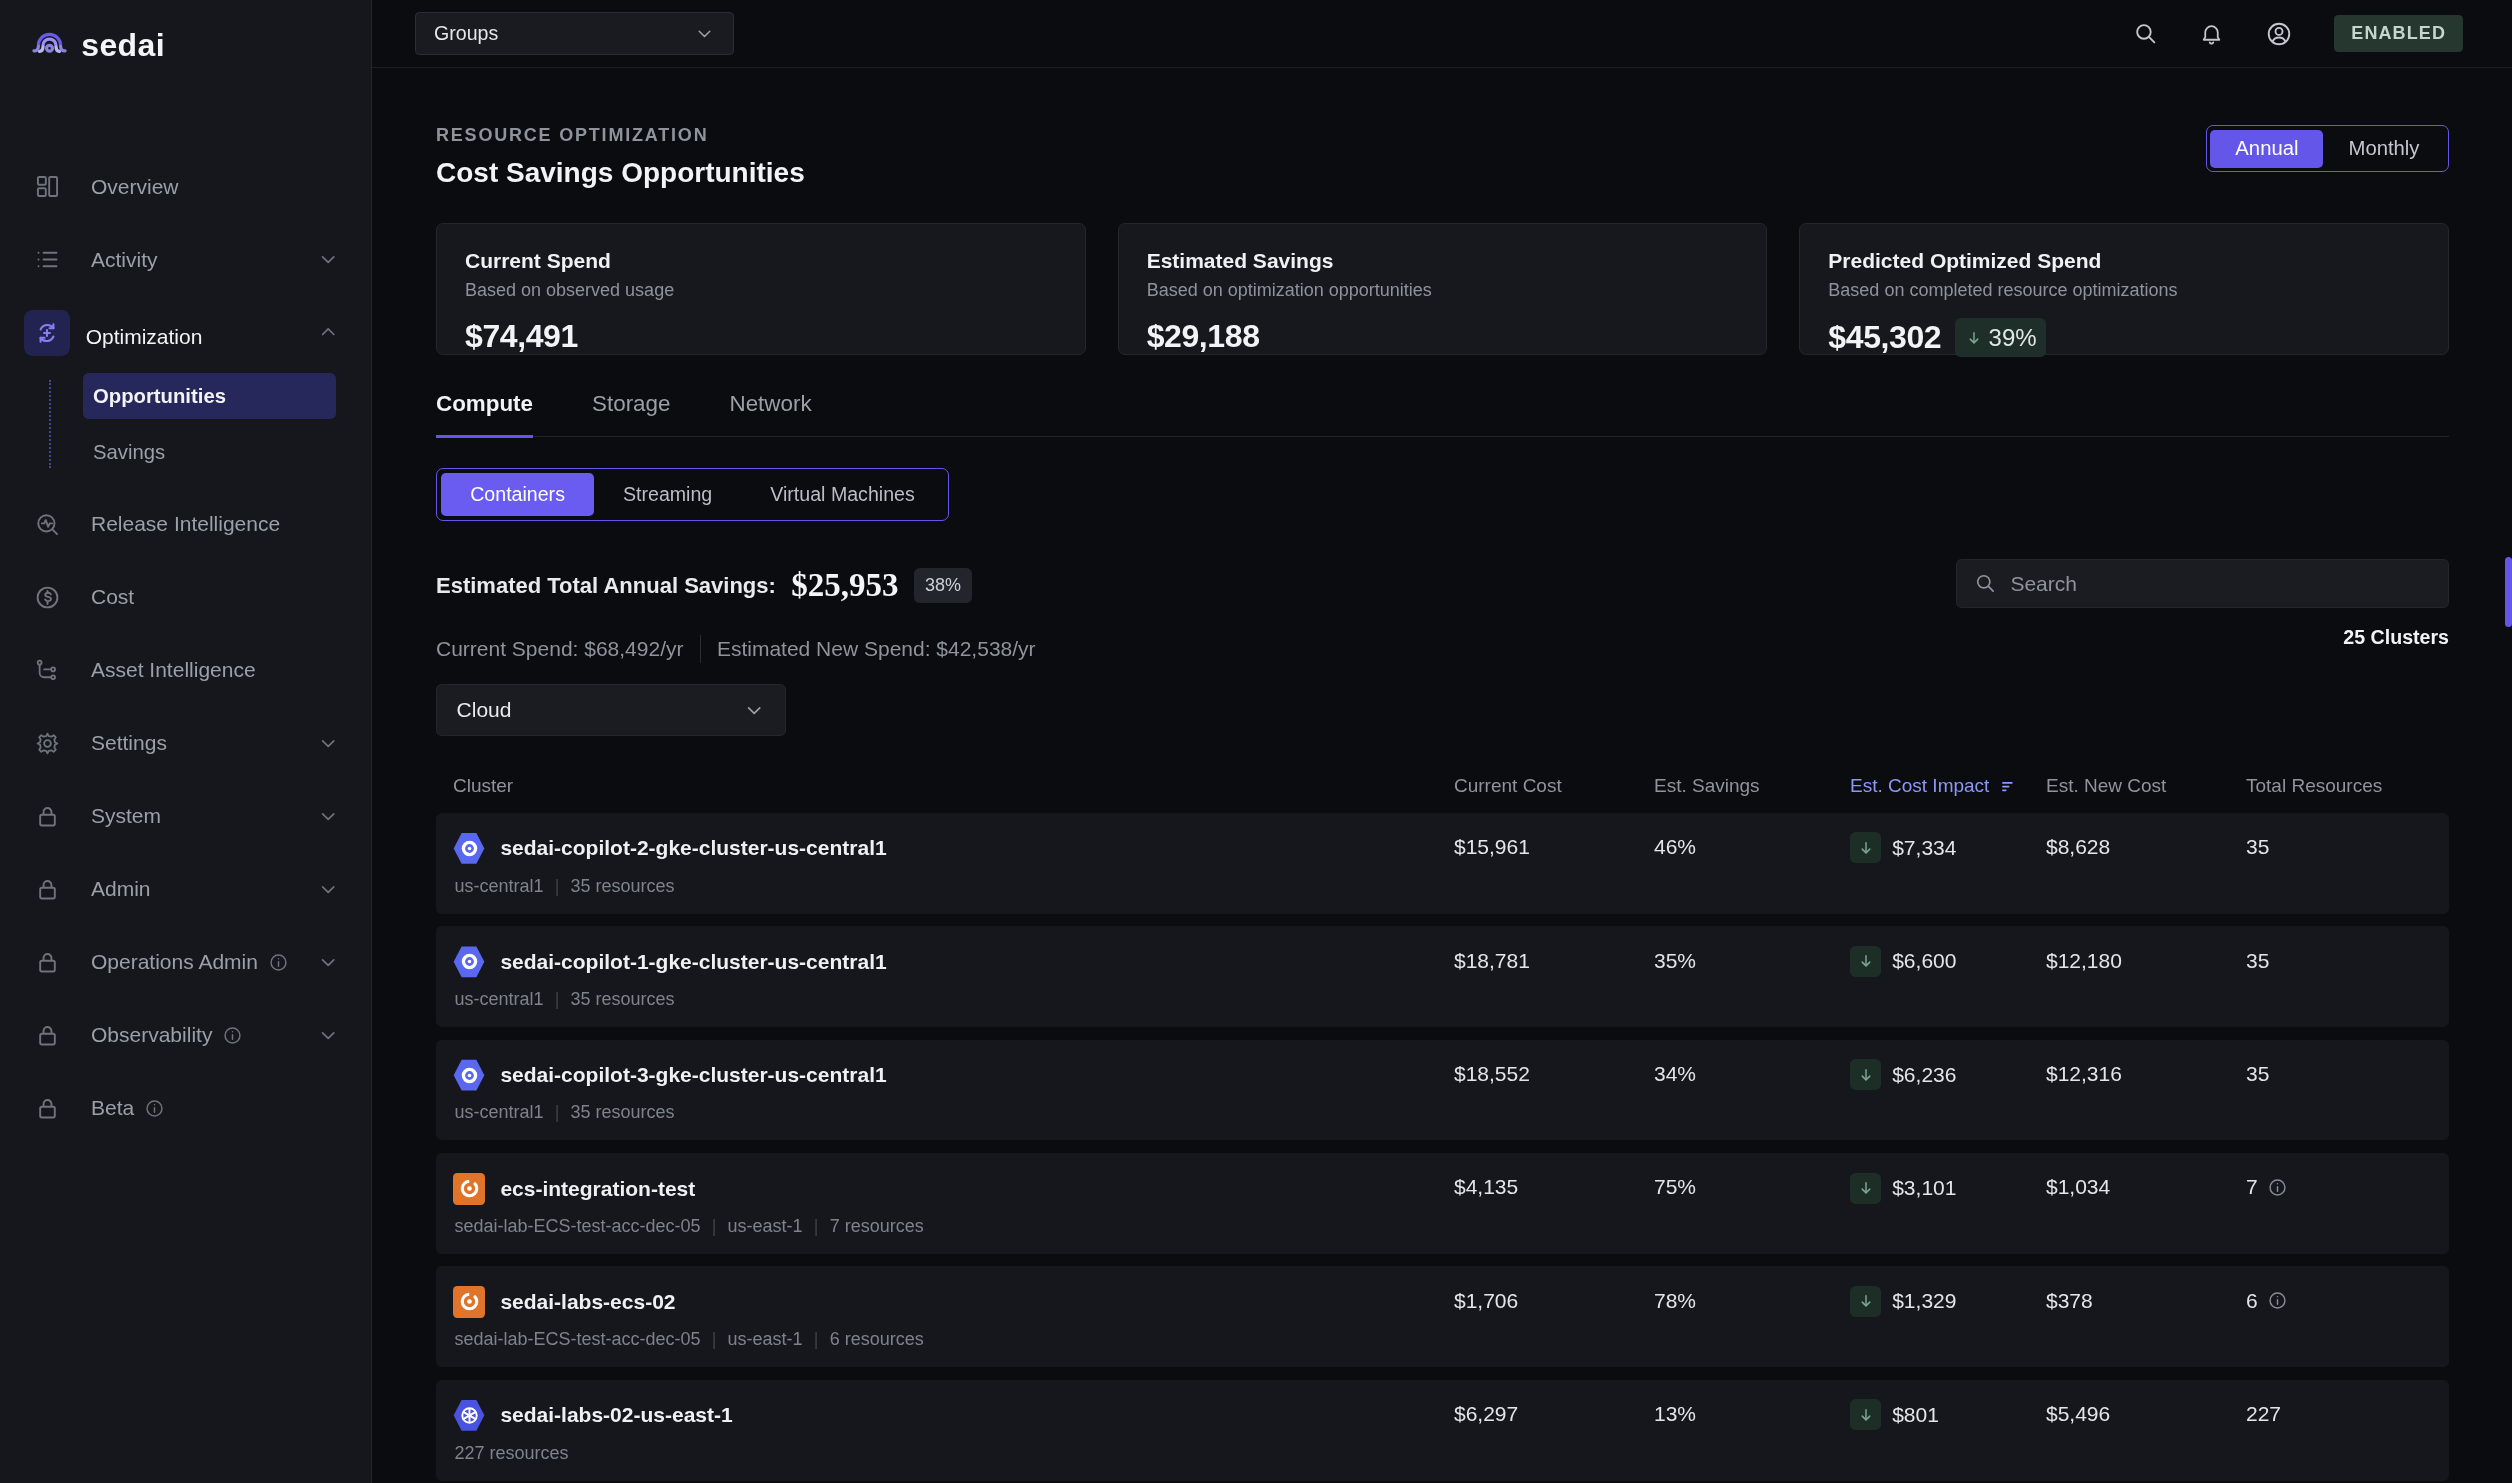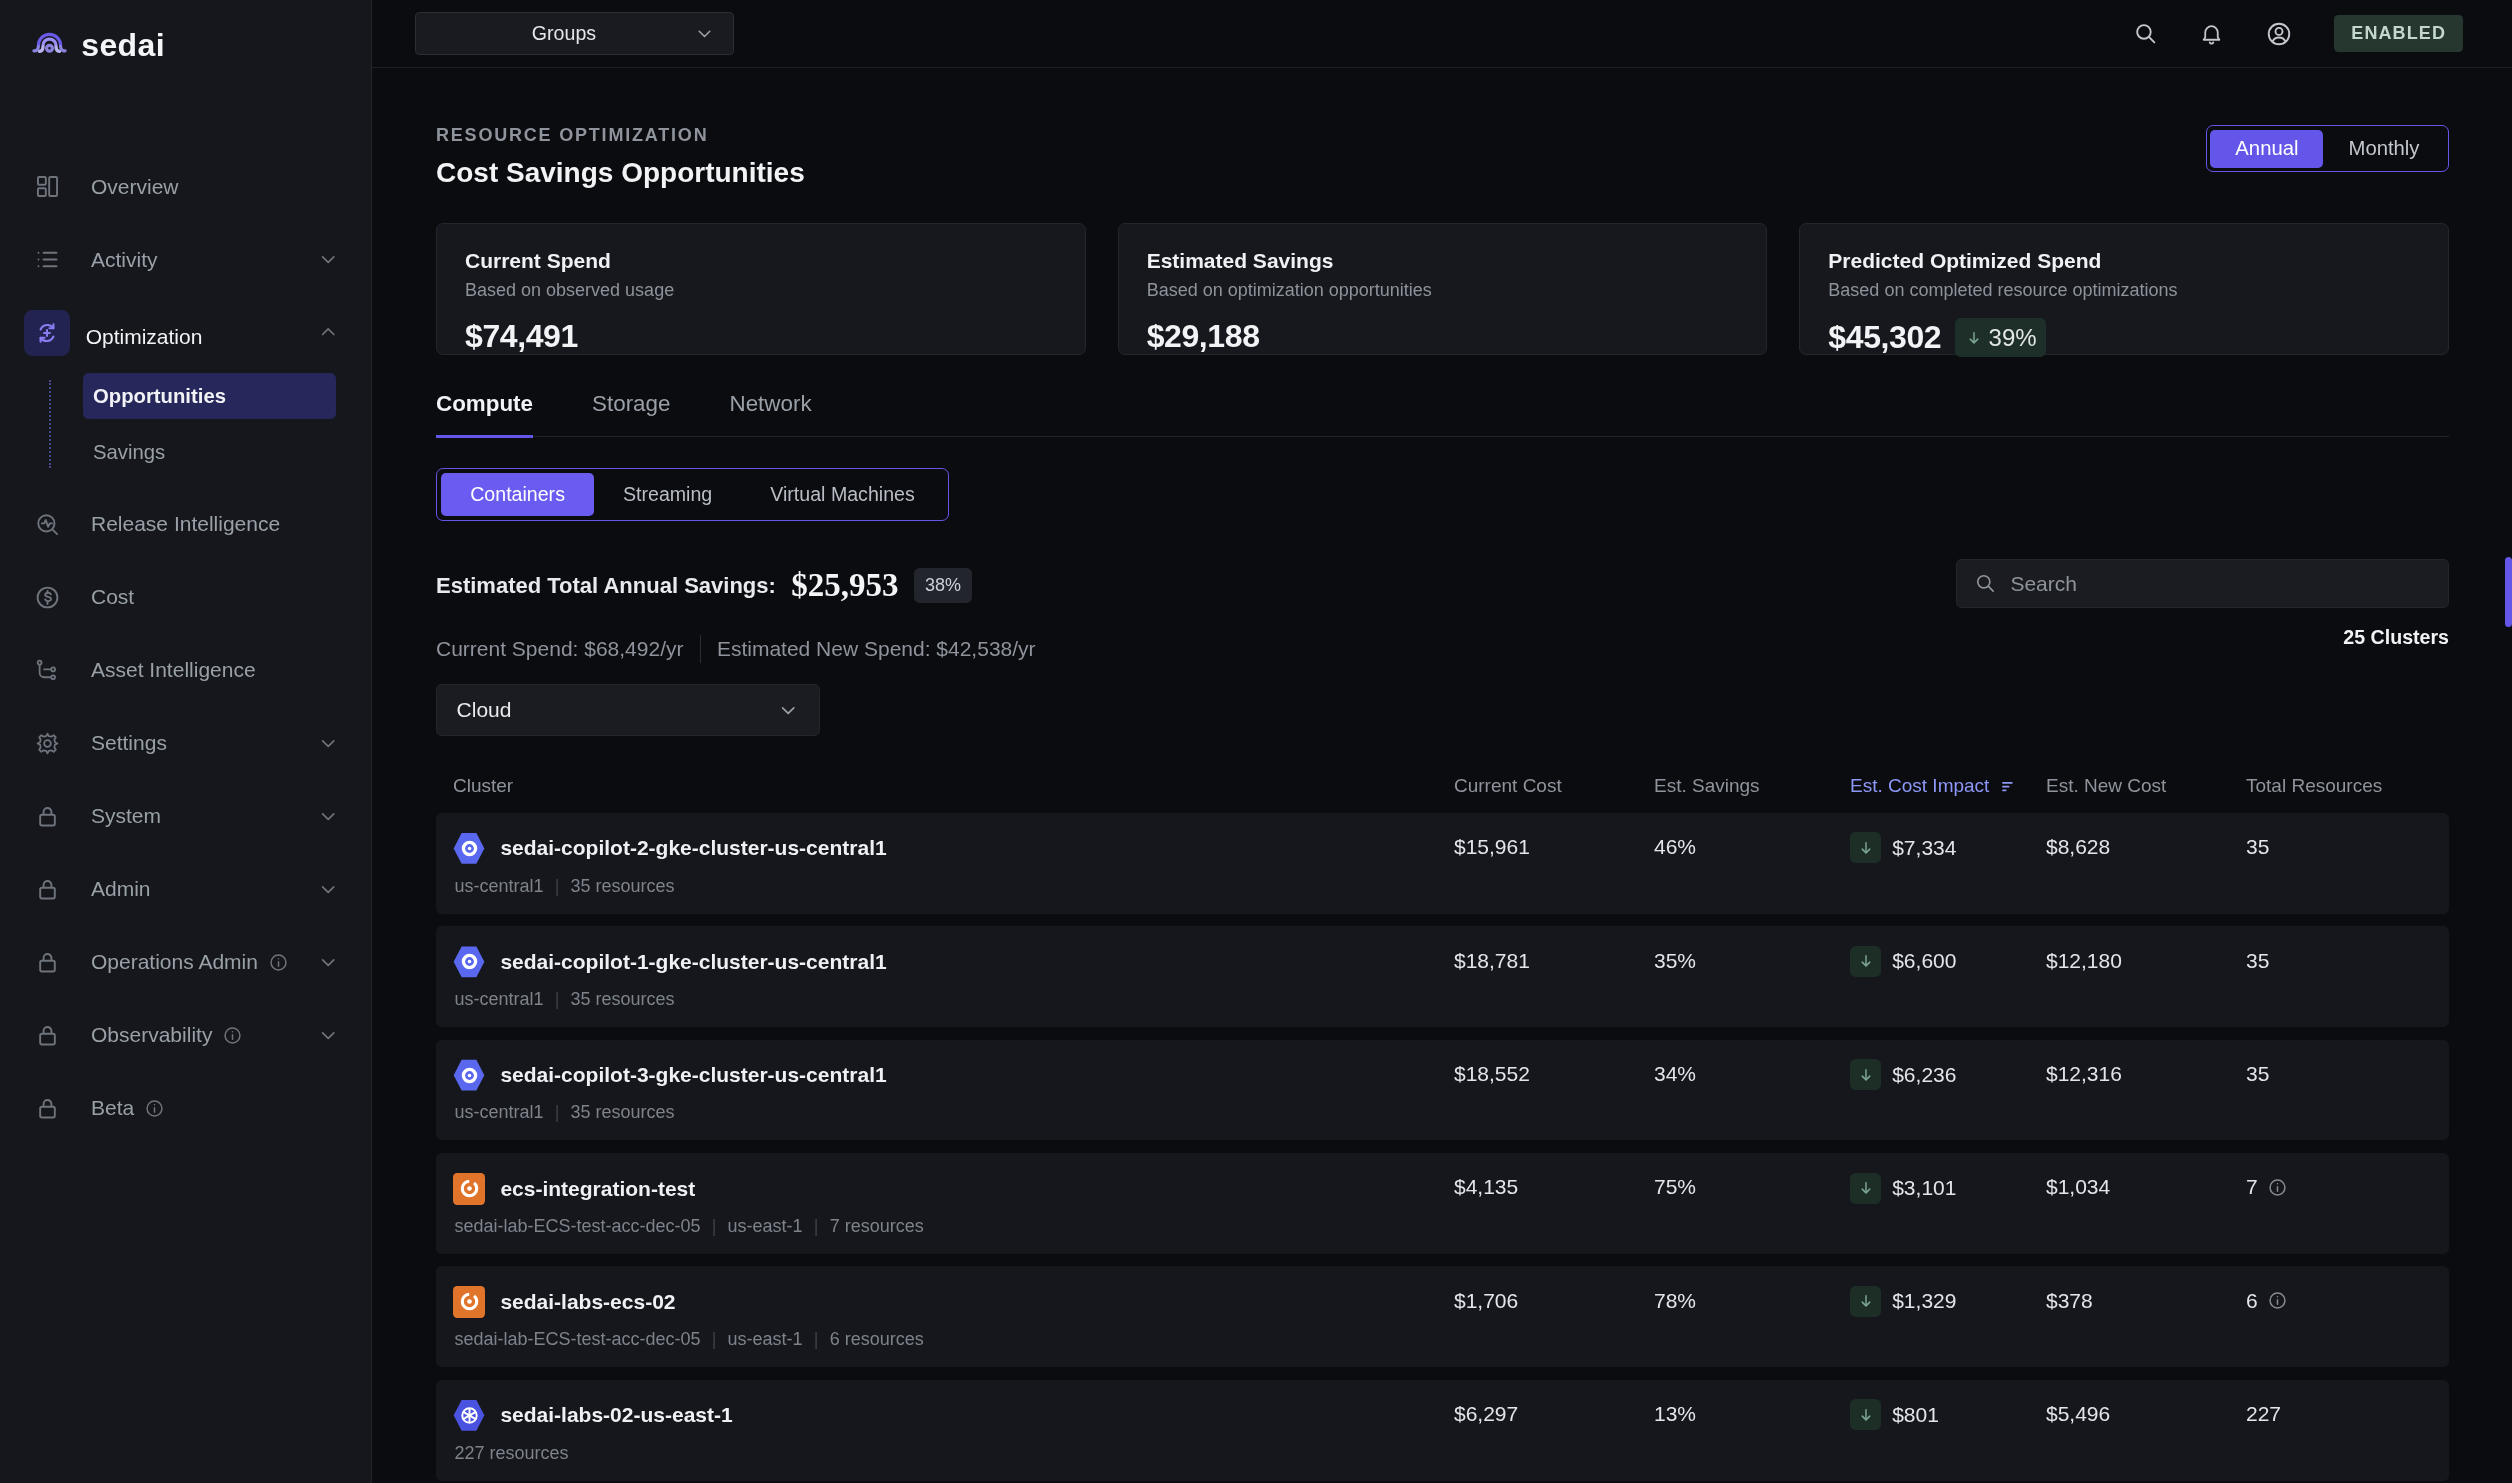--- a/index.html
+++ b/index.html
@@ -32,21 +32,21 @@
   .subnav:before { content:""; position:absolute; left:49px; top:7px; bottom:7px;
     border-left:2.1px dotted #44478a; }
   .sub-item { display:flex; align-items:center; height:46px; border-radius:5.6px;
     color:#9aa0a8; font-size:20.3px; padding-left:10px; margin-right:35px; cursor:pointer; }
   .sub-item.selected { background:#26275a; color:#f2f3f6; font-weight:600; margin-bottom:9.8px; }
 
   
   .topbar {
     position:absolute; left:372px; right:0; top:0; height:68px;
     display:flex; align-items:center; padding:0 49px 0 43px;
-    border-bottom:1.4px solid #1d1f25; background:#0b0c10;text-align:center;
+    border-bottom:1.4px solid #1d1f25; background:#0b0c10;
   }
   .groups-dd { width:319px; height:43px; background:#191b21; border:0.7px solid #2b2e36;
     border-radius:4.2px; display:flex; align-items:center; padding:0 18px; cursor:pointer; }
   .groups-dd .glabel { font-size:19.6px; color:#e4e6ea; flex:1; }
   .top-actions { margin-left:auto; display:flex; align-items:center; gap:41px; }
   .tico { color:#c3c7ce; cursor:pointer; }
   .enabled-badge { background:#263730; color:#c4d7cd; font-size:18px; font-weight:600;
     letter-spacing:1.1px; padding:8.4px 17px; border-radius:4.2px; }
 
   
@@ -87,21 +87,21 @@
   .spend-line { display:flex; align-items:center; gap:16px; margin-top:31px; font-size:21px; color:#8e939c; }
   .spend-line .vdiv { width:1.4px; height:28px; background:#2a2d34; }
   .summary-right { width:493px; }
   .search-box { height:49px; background:#1a1c22; border:0.7px solid #24262d; border-radius:5.6px;
     display:flex; align-items:center; padding:0 17px; gap:14px; }
   .search-box input { background:transparent; border:none; outline:none; color:#dfe2e6;
     font-size:21px; font-family:inherit; flex:1; }
   .search-box input::placeholder { color:#8e939c; }
   .clusters-count { text-align:right; font-size:19.6px; font-weight:700; color:#f2f3f5; margin-top:18px; }
 
-  .cloud-dd { width:384px; height:52px; background:#1a1c22; border:0.7px solid #24262d; border-radius:5.6px;
+  .cloud-dd { width:350px; height:52px; background:#1a1c22; border:0.7px solid #24262d; border-radius:5.6px;
     display:flex; align-items:center; padding:0 19.6px; margin-top:21px; cursor:pointer; }
   .cloud-dd .glabel { font-size:21px; color:#e8eaed; flex:1; }
 
   .grid { display:grid; grid-template-columns:1fr 200px 196px 196px 200px 186px; align-items:start; }
   .thead { padding:0 17px; margin-top:39px; }
   .th { font-size:19px; color:#8f949c; padding-bottom:15.4px; }
   .th.sorted { color:#8d97f7; display:flex; align-items:center; gap:8.4px; }
   .sort-ic { color:#8d97f7; }
 
   .row { background:#15171d; border-radius:5.6px; padding:19.6px 17px 17px 17px; margin-bottom:12.6px;

